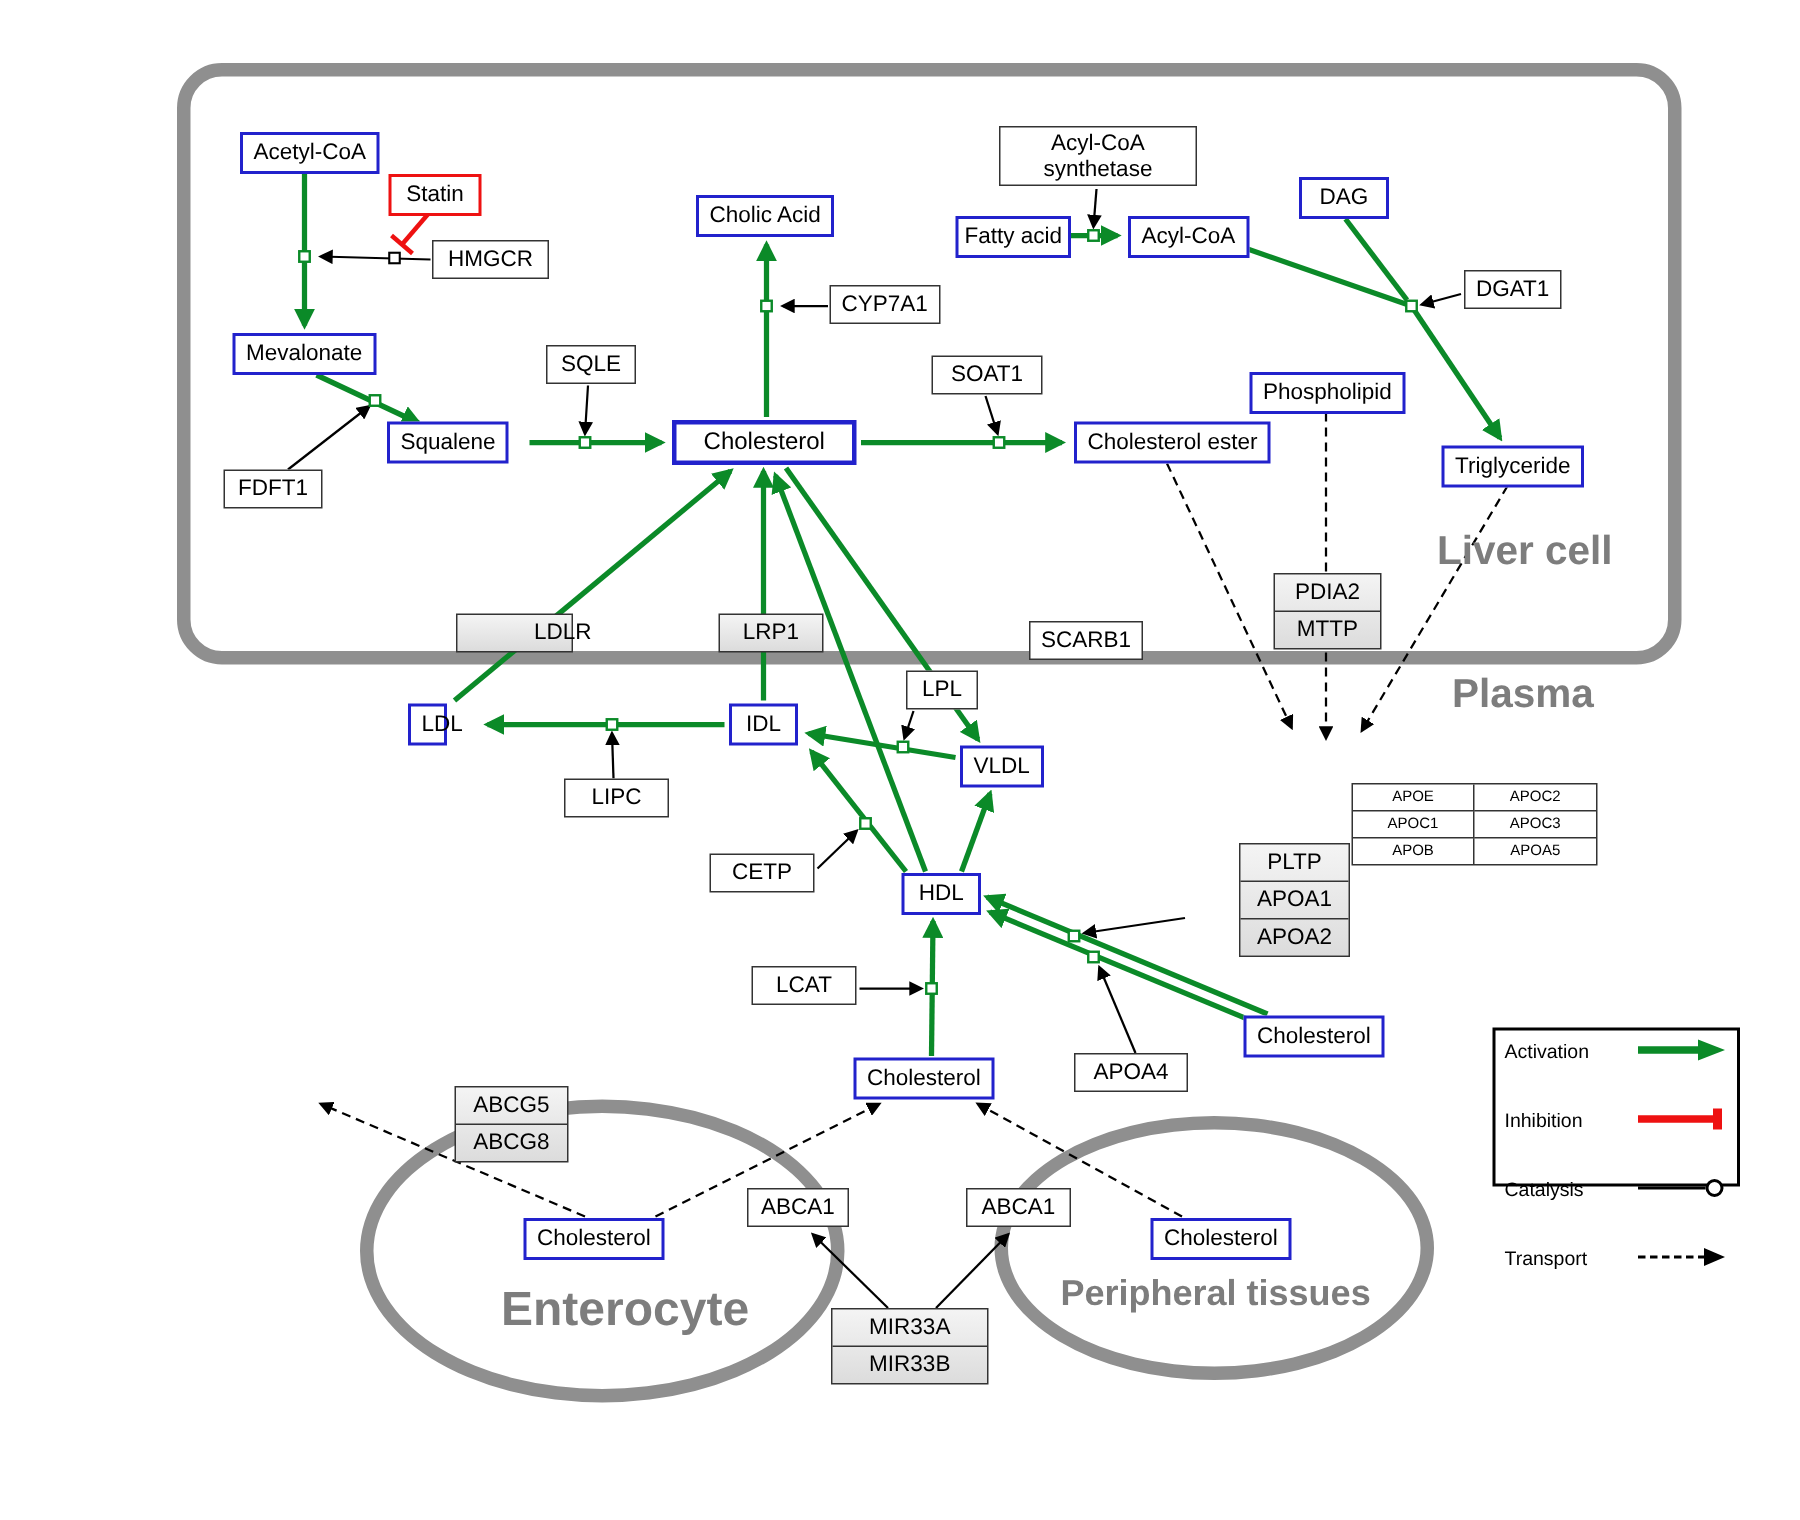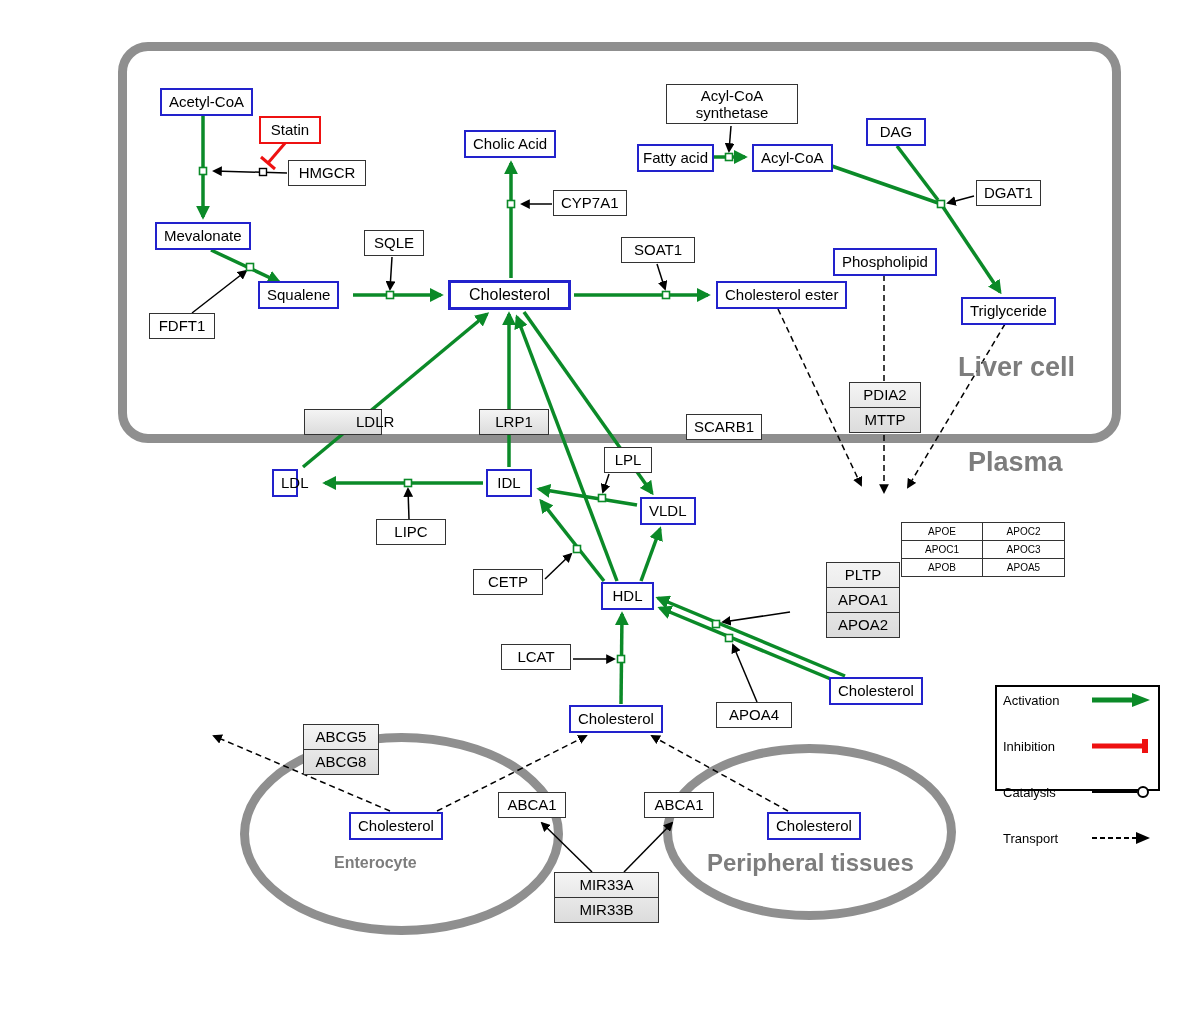--- a/index.html
+++ b/index.html
@@ -143,21 +143,21 @@
       <rect class="anchor-sq" x="573.5" y="545.5" width="7" height="7"></rect>
       <rect class="anchor-sq" x="617.5" y="655.5" width="7" height="7"></rect>
       <rect class="anchor-sq" x="712.5" y="620.5" width="7" height="7"></rect>
       <rect class="anchor-sq" x="725.5" y="634.5" width="7" height="7"></rect>
       <rect class="anchor-sq-k" x="259.5" y="168.5" width="7" height="7"></rect>
     </g>
   </svg>
 
   <div class="region-label" style="left:958px;top:352px;font-size:27px;">Liver cell</div>
   <div class="region-label" style="left:968px;top:447px;font-size:27px;">Plasma</div>
-  <div class="region-label" style="left:334px;top:854px;font-size:16px;">Enterocyte</div>
+  <div class="region-label" style="left:334px;top:854px;font-size:32px;">Enterocyte</div>
   <div class="region-label" style="left:707px;top:849px;font-size:24px;">Peripheral tissues</div>
 
   <div class="node met" style="left:160px;top:88px;">Acetyl-CoA</div>
   <div class="node met" style="left:155px;top:222px;">Mevalonate</div>
   <div class="node met" style="left:258px;top:281px;">Squalene</div>
   <div class="node met met-strong" style="left:448px;top:280px;width:123px;">Cholesterol</div>
   <div class="node met" style="left:464px;top:130px;">Cholic Acid</div>
   <div class="node met" style="left:637px;top:144px;padding:3px 4px;">Fatty acid</div>
   <div class="node met" style="left:752px;top:144px;">Acyl-CoA</div>
   <div class="node met" style="left:866px;top:118px;width:60px;">DAG</div>

